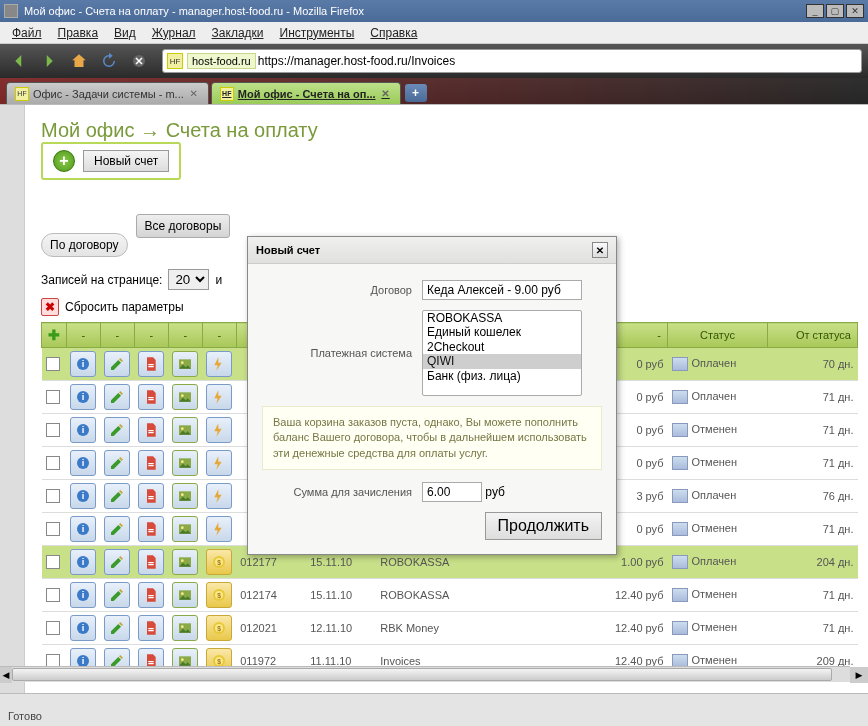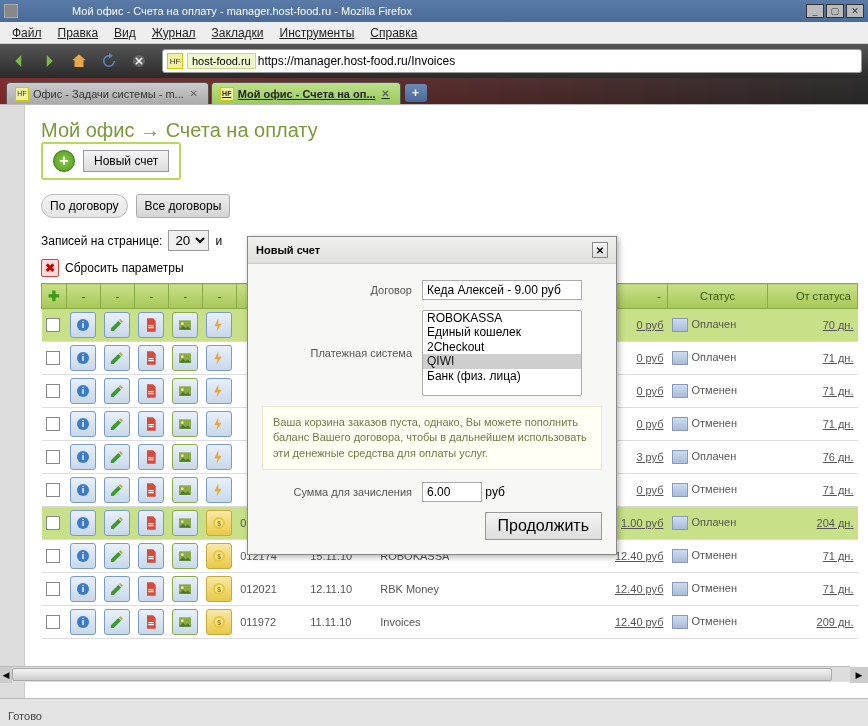--- a/index.html
+++ b/index.html
@@ -1,21 +1,21 @@
 <!DOCTYPE html>
 <html><head>
 <meta charset="utf-8">
 <style>
 * { box-sizing: border-box; margin: 0; padding: 0; }
 body { font-family: Arial, sans-serif; font-size: 12px; background: #e8e8e8; width: 868px; height: 726px; overflow: hidden; position: relative; }
 
 
 .window-titlebar { background: linear-gradient(#5a7aa8, #4a6a98); height: 22px; display: flex; align-items: center; padding: 0 4px; color: #fff; font-size: 11px; }
 .window-titlebar .wicon { width: 14px; height: 14px; background: #888; margin-right: 6px; border: 1px solid #aaa; }
-.window-titlebar .title { flex: 1; margin-left: 48px; }
+.window-titlebar .title { flex: 1; }
 .window-titlebar .wbtn { width: 18px; height: 14px; background: #bbb; border: 1px solid #333; margin-left: 2px; display: flex; align-items: center; justify-content: center; font-size: 9px; color: #333; cursor: pointer; }
 
 
 .menubar { background: #eee; height: 22px; display: flex; align-items: center; border-bottom: 1px solid #ccc; padding: 0 4px; }
 .menubar span { padding: 2px 8px; cursor: pointer; text-decoration: underline; color: #222; }
 
 
 .toolbar { background: linear-gradient(#555,#2a2a2a); height: 34px; display: flex; align-items: center; padding: 0 6px; gap: 4px; }
 .tbtn { width: 26px; height: 26px; display: flex; align-items: center; justify-content: center; border-radius: 3px; }
 .tbtn svg { width: 18px; height: 18px; }
@@ -40,36 +40,36 @@
 .left-gutter { position: absolute; left: 0; top: 0; width: 24px; bottom: 0; background: #ddd; }
 
 .breadcrumb { color: #7a9a3a; font-size: 20px; }
 .breadcrumb a { color: #7a9a3a; text-decoration: none; }
 
 .new-invoice-panel { display: inline-flex; align-items: center; border: 2px solid #b8d858; padding: 6px 10px; border-radius: 3px; margin-bottom: 14px; }
 .plus-icon { width: 22px; height: 22px; border-radius: 11px; background: radial-gradient(circle,#8ec84a,#4a9a1a); display: flex; align-items: center; justify-content: center; color: #fff; font-weight: bold; font-size: 16px; margin-right: 8px; border:1px solid #3a7a0a; }
 .new-invoice-btn { background: linear-gradient(#f4f4f4,#ddd); border: 1px solid #999; padding: 3px 10px; cursor: pointer; font-size: 12px; }
 
 .filter-row { display: flex; align-items: center; gap: 8px; margin-bottom: 12px; }
-.filter-label { background: linear-gradient(#f4f4f4,#e4e4e4); border: 1px solid #bbb; padding: 4px 8px; border-radius: 12px; }
+.filter-label { background: linear-gradient(#f4f4f4,#e4e4e4); border: 1px solid #bbb; padding: 4px 8px; border-radius: 12px; margin-top: 39px; }
 .filter-select { background: linear-gradient(#eee,#d4d4d4); border: 1px solid #aaa; padding: 4px 8px; border-radius: 3px; }
 
 .records-row { display: flex; align-items: center; gap: 6px; margin-bottom: 8px; }
 .records-row select { border: 1px solid #999; padding: 1px 2px; }
 
 .reset-row { display: flex; align-items: center; gap: 6px; margin-bottom: 6px; }
 .reset-icon { width: 18px; height: 18px; border: 1px solid #c44; background: #fdd; display:flex;align-items:center;justify-content:center;color:#c00;font-weight:bold;font-size:12px;border-radius:2px; }
 
 
 .grid { width: 100%; border-collapse: collapse; }
 .grid thead th { background: linear-gradient(#c8e088,#a8c858); border: 1px solid #8aaa48; padding: 4px 6px; font-weight: normal; font-size: 11px; color: #335500; text-align: center; }
 .grid thead th.right { text-align: right; }
 .grid tbody td { border-bottom: 1px solid #ddd; padding: 3px 4px; font-size: 11px; color: #555; vertical-align: middle; }
 .grid tbody tr.hl td { background: #c8e088; }
-.grid tbody td.right { text-align: right; text-decoration: underline; }
+.grid tbody td.right { text-align: right; }
 .ci { width: 26px; height: 26px; border: 1px solid #7a9ac8; background: linear-gradient(#e8f0fa,#c8d8ea); display:flex;align-items:center;justify-content:center;border-radius:3px; cursor:pointer; }
 .ci.gold { border-color: #c8a838; background: linear-gradient(#fae8a8,#e8c84a); }
 .ci.img { border-color: #8aaa48; }
 .ci svg { width: 16px; height: 16px; }
 
 .cb { width: 14px; height: 14px; border: 1px solid #888; background: #fff; }
 .add-icon { width: 14px; height: 14px; color: #3a9a1a; font-weight: bold; font-size: 14px; }
 .status-icon { width: 16px; height: 14px; background: linear-gradient(#cde, #abd); border: 1px solid #89b; display: inline-block; vertical-align: middle; margin-right: 4px; }
 
 
@@ -82,21 +82,21 @@
 .mrow .mval { flex: 1; }
 .mrow input[type=text] { width: 160px; border: 1px solid #aaa; padding: 2px 4px; font-size: 12px; }
 .mrow select { width: 160px; height: 86px; border: 1px solid #aaa; font-size: 12px; }
 .mrow select option { padding: 0 4px; }
 .mnote { background: #fffff4; border: 1px solid #eaeacc; padding: 8px 10px; font-size: 11px; color: #774; line-height: 1.4; margin-bottom: 12px; }
 .msubmit { text-align: right; }
 .msubmit button { background: linear-gradient(#f4f4f4,#ddd); border: 1px solid #999; padding: 4px 12px; cursor: pointer; font-size: 16px; }
 .amount-input { width: 60px !important; }
 
 
-.statusbar { position: absolute; left: 0; right: 0; bottom: 0; height: 28px; background: #e4e4e4; border-top: 1px solid #bbb; display: flex; align-items: flex-end; padding: 4px 8px; font-size: 11px; color: #444; }
+.statusbar { position: absolute; left: 0; right: 0; bottom: 0; height: 28px; background: #e4e4e4; border-top: 1px solid #bbb; display: flex; align-items: flex-start; padding: 16px 8px; font-size: 11px; color: #444; }
 .hscroll { position: absolute; left: 0; right: 18px; bottom: 22px; height: 16px; background: #ddd; border-top: 1px solid #bbb; }
 .hscroll .thumb { position:absolute; left:12px; top:1px; width: 820px; height:13px; background: linear-gradient(#f4f4f4,#ccc); border:1px solid #aaa; border-radius:2px; }
 .hscroll .arrow { position:absolute; top:0; width:12px; height:16px; background:#ccc; display:flex;align-items:center;justify-content:center;font-size:9px; }
 .hscroll .arrow.l{left:0;} .hscroll .arrow.r{right:-18px; width:18px;}
 
 </style>
 </head>
 <body>
 
 <div class="window-titlebar">

